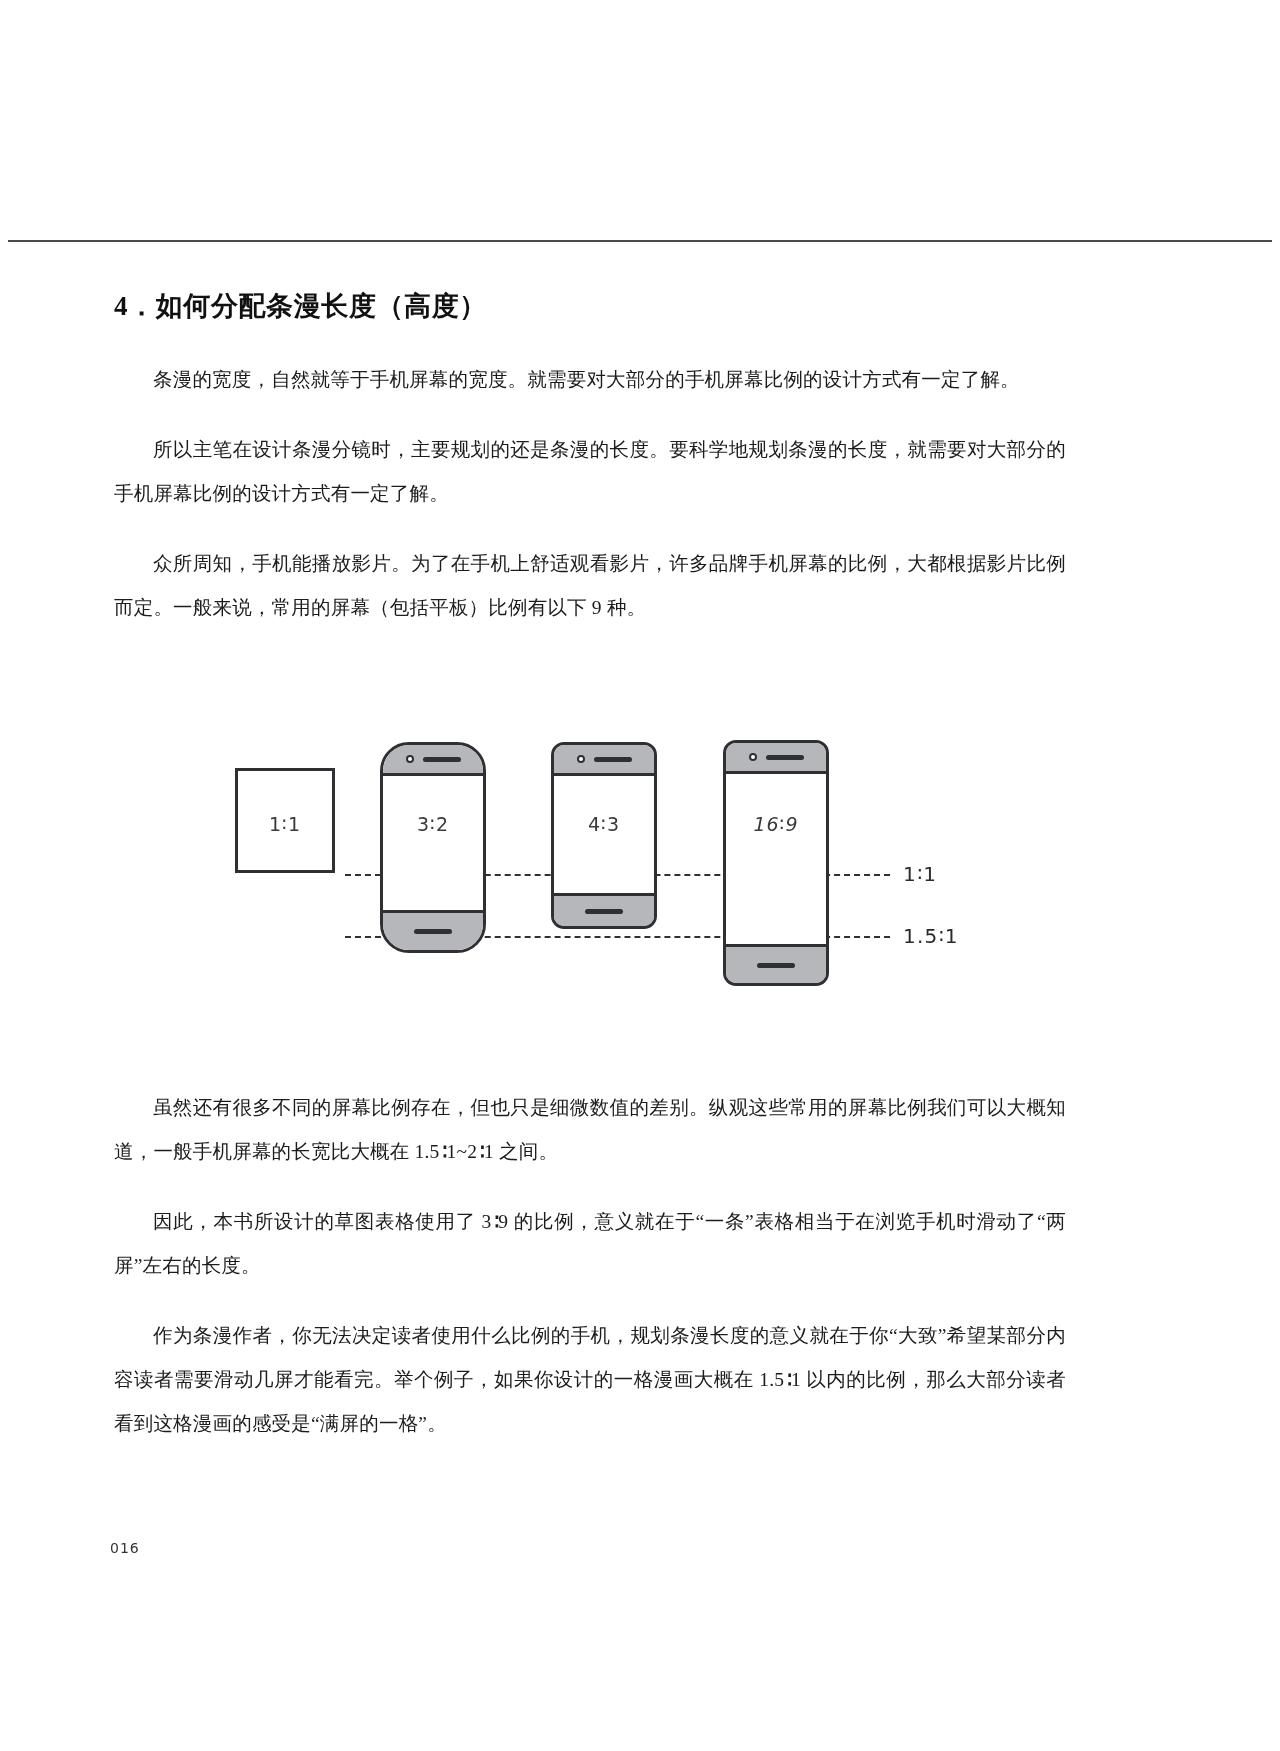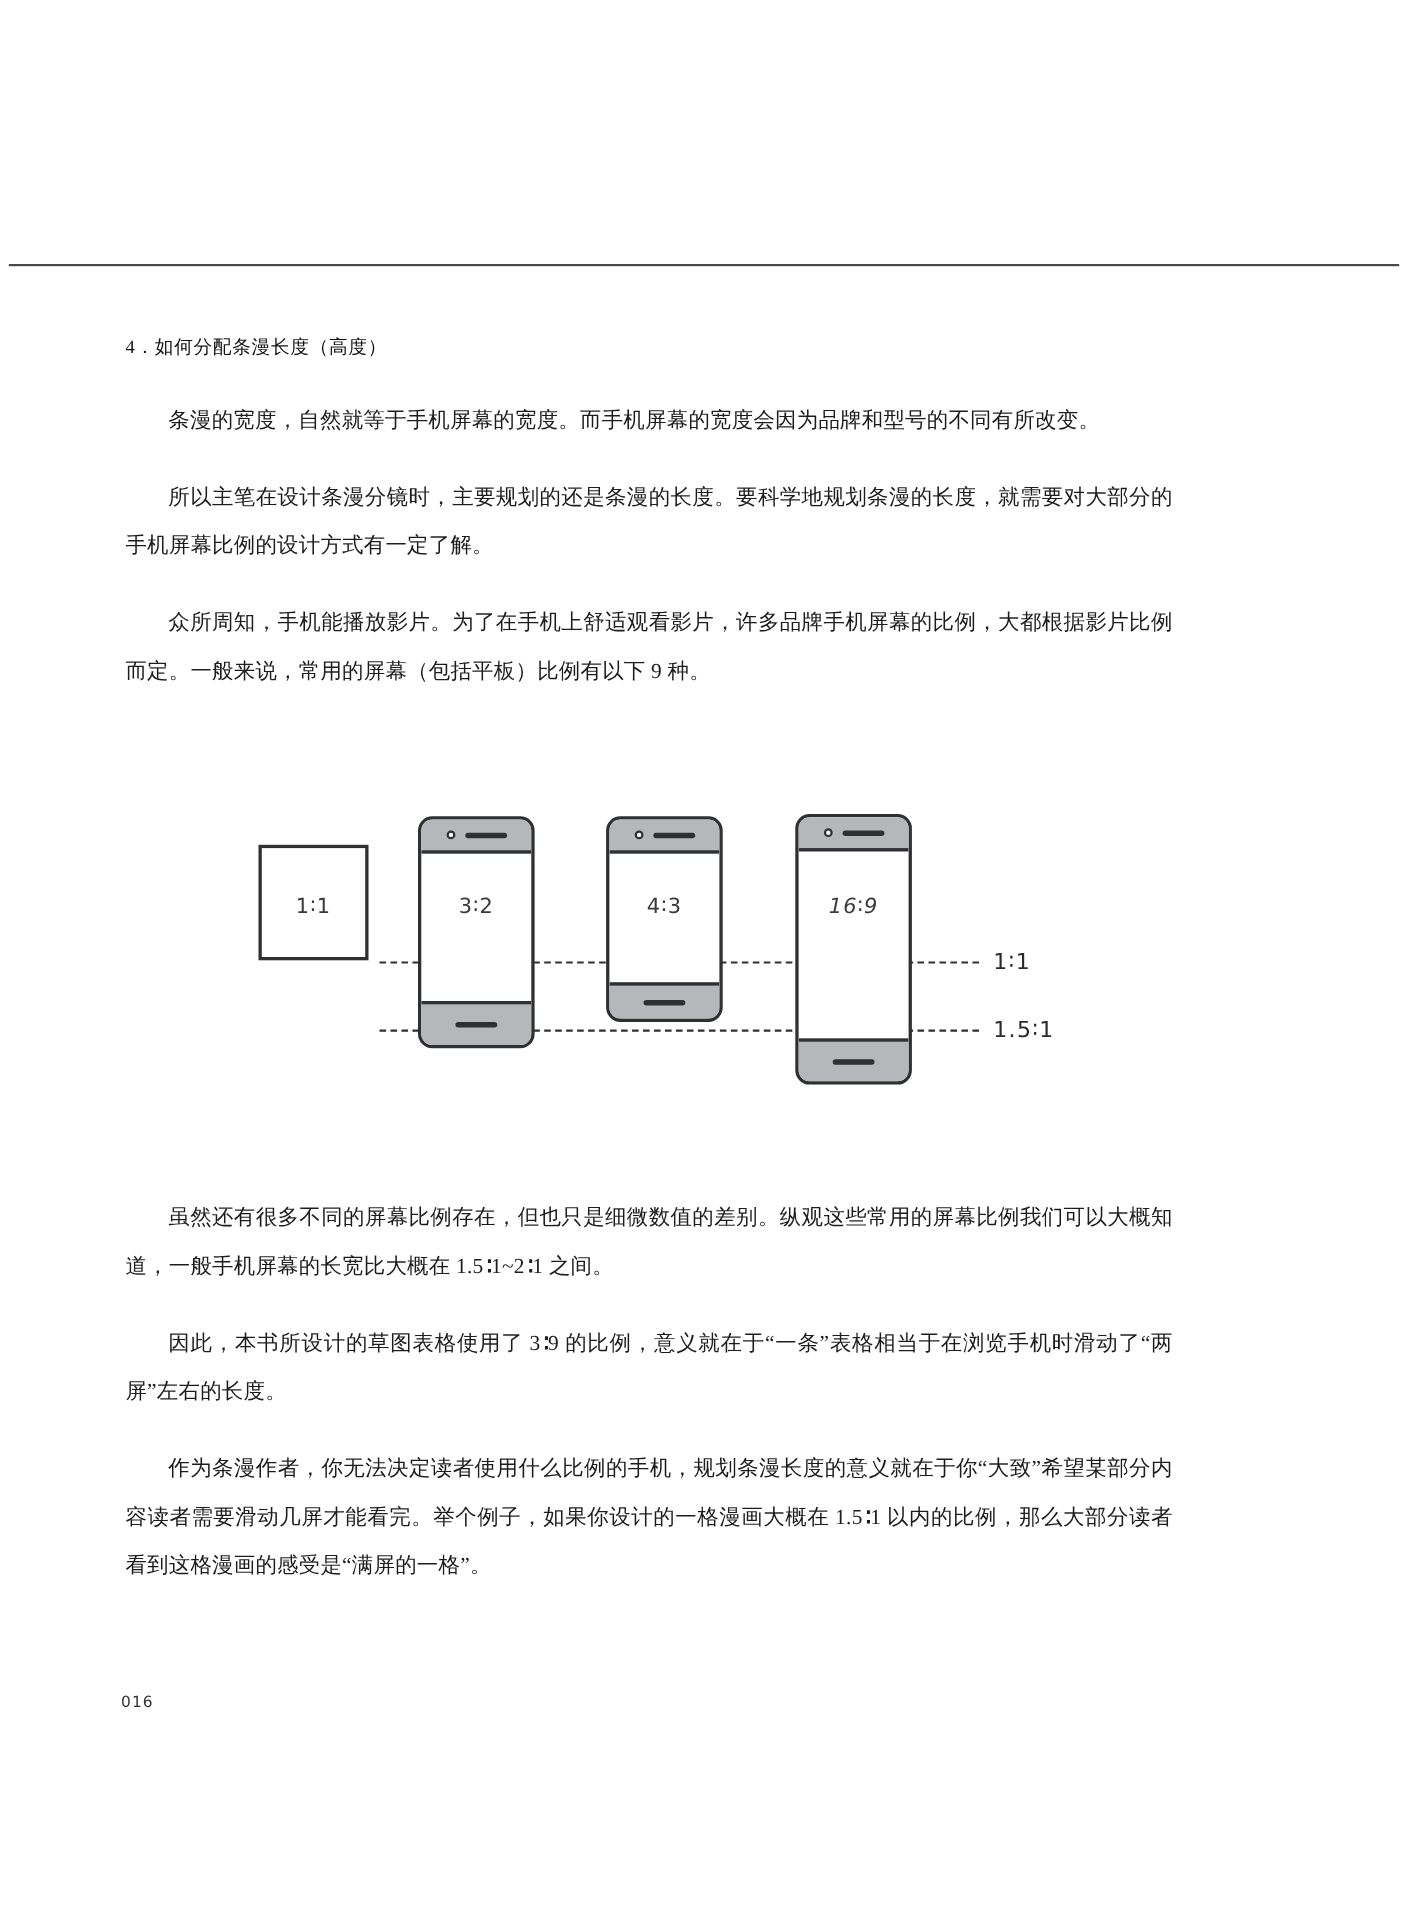--- a/index.html
+++ b/index.html
@@ -30,23 +30,23 @@
 
   
   .content {
     position: absolute;
     left: 114px;
     top: 288px;
     width: 952px;
   }
 
   h2.section-title {
-    margin: 16px 0 34px 0;
-    font-size: 17px;
-    font-weight: normal;
+    margin: 0 0 34px 0;
+    font-size: 27px;
+    font-weight: bold;
     letter-spacing: 0.6px;
     color: #111;
     font-family: "Liberation Serif", "DejaVu Serif", serif;
   }
 
   p.body-para {
     margin: 0 0 26px 0;
     font-size: 19.5px;
     line-height: 44px;
     text-align: justify;
@@ -170,37 +170,37 @@
 </head>
 <body>
 
 <div class="page">
 
   <div class="header-rule"></div>
 
   <div class="content">
     <h2 class="section-title">4．如何分配条漫长度（高度）</h2>
 
-    <p class="body-para">条漫的宽度，自然就等于手机屏幕的宽度。而手机屏幕的宽度会因为品牌和型号的不同有所改变。</p>
+    <p class="body-para">条漫的宽度，自然就等于手机屏幕的宽度。就需要对大部分的手机屏幕比例的设计方式有一定了解。</p>
     <p class="body-para">所以主笔在设计条漫分镜时，主要规划的还是条漫的长度。要科学地规划条漫的长度，就需要对大部分的手机屏幕比例的设计方式有一定了解。</p>
     <p class="body-para">众所周知，手机能播放影片。为了在手机上舒适观看影片，许多品牌手机屏幕的比例，大都根据影片比例而定。一般来说，常用的屏幕（包括平板）比例有以下 9 种。</p>
   </div>
 
   <div class="figure">
     <div class="fig-inner">
 
       <div class="dash" style="left:345px; top:174px; width:545px;"></div>
 
       <div class="dash" style="left:345px; top:236px; width:545px;"></div>
 
       <div class="sq" style="left:235px; top:68px; width:100px; height:105px;">
         <div class="ratio-label" style="top:42px;">1∶1</div>
       </div>
 
-      <div class="phone" style="left:380px; top:42px; width:106px; height:211px;">
+      <div class="phone" style="left:380px; top:42px; width:106px; height:211px;border-radius:29px;">
         <div class="bar-top" style="height:28px;">
           <span class="cam"></span>
           <span class="speaker"></span>
         </div>
         <div class="ratio-label" style="top:68px;">3∶2</div>
         <div class="bar-bottom" style="height:37px;">
           <span class="home"></span>
         </div>
       </div>
 

